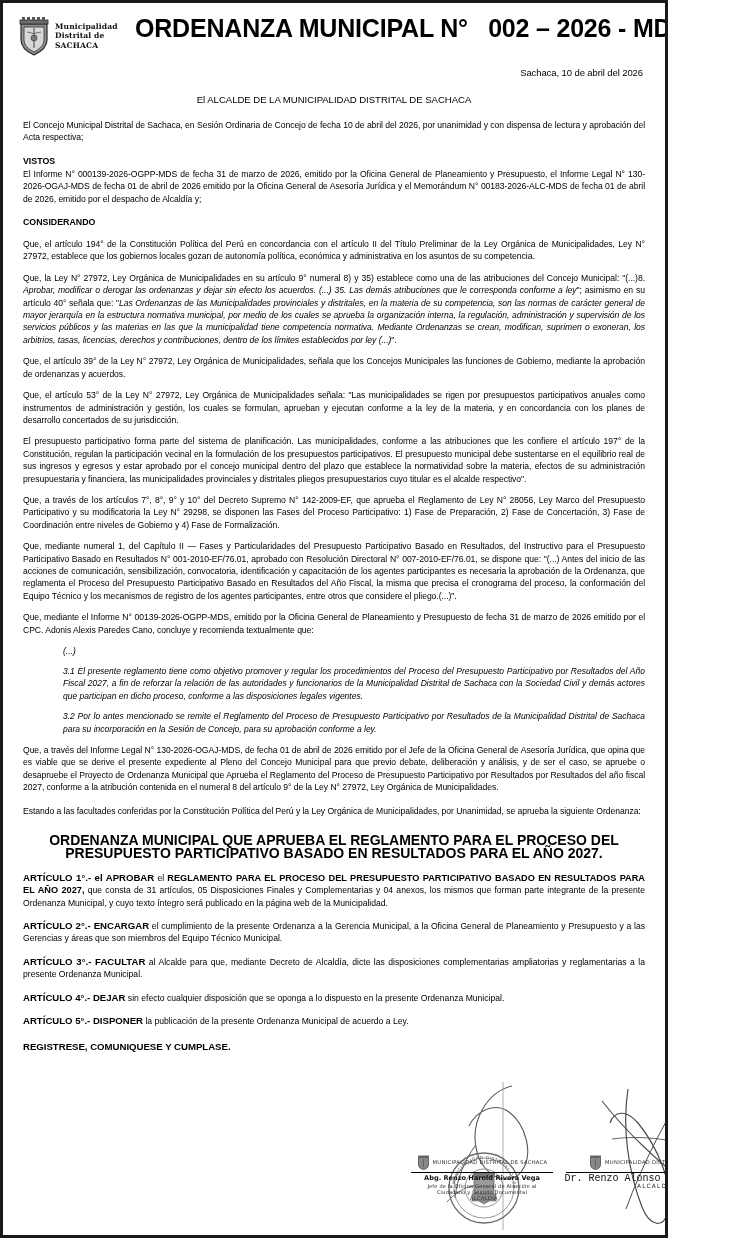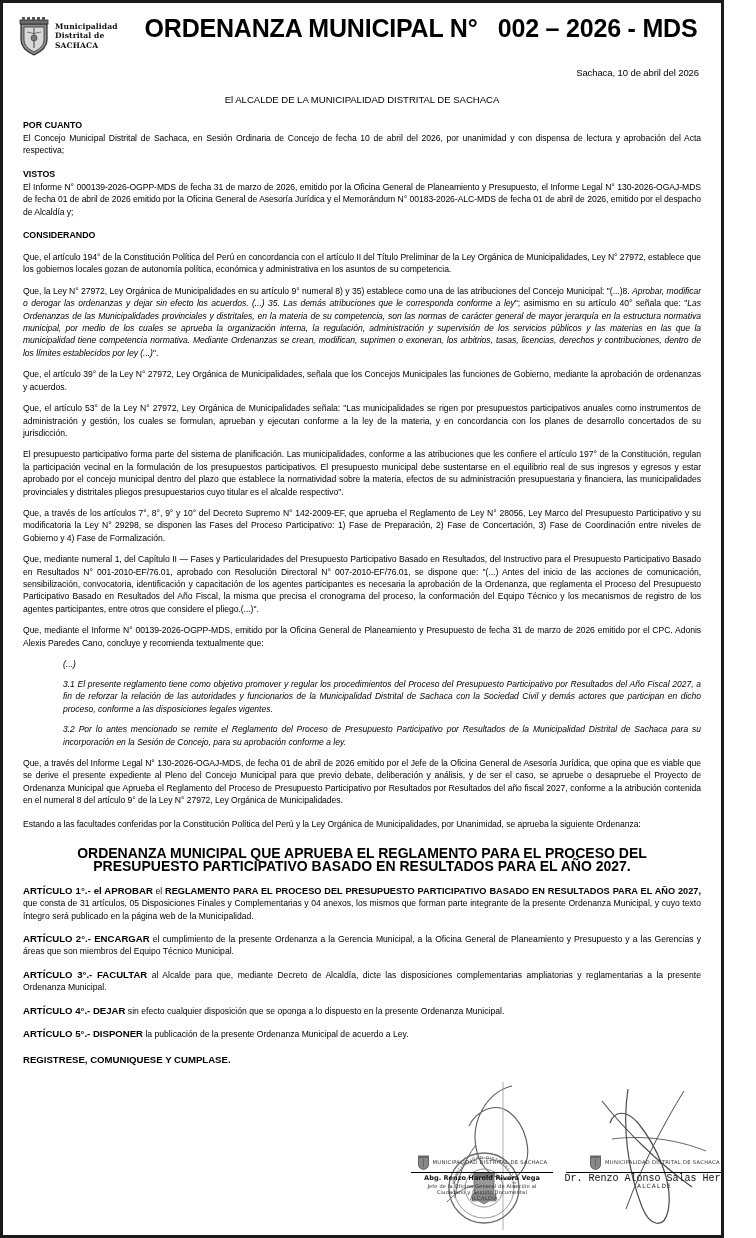--- a/index.html
+++ b/index.html
@@ -2,21 +2,21 @@
 <html><head>
 <meta charset="utf-8">
 <style>
   html, body {
     margin: 0;
     padding: 0;
     background: #ffffff;
   }
   .page {
     position: relative;
-    width: 724px;
+    width: 668px;
     height: 1238px;
     box-sizing: border-box;
     background: #ffffff;
     border: 3px solid #1a1a1a;
     font-family: "Liberation Sans", sans-serif;
     color: #000000;
     overflow: hidden;
   }
   .inner {
     position: absolute;
@@ -250,21 +250,20 @@
       <div class="title-wrap">
         <div class="doc-title">ORDENANZA MUNICIPAL N°   002 – 2026 - MDS</div>
       </div>
     </div>
 
     <div class="place-date">Sachaca, 10 de abril del 2026</div>
     <div class="addressee">El ALCALDE DE LA MUNICIPALIDAD DISTRITAL DE SACHACA</div>
 
     <div class="body">
 
-      <div class="lbl">POR CUANTO</div>
       <p class="par">El Concejo Municipal Distrital de Sachaca, en Sesión Ordinaria de Concejo de fecha 10 de abril del 2026, por unanimidad y con dispensa de lectura y aprobación del Acta respectiva;</p>
 
       <div class="lbl spaced">VISTOS</div>
       <p class="par">El Informe N° 000139-2026-OGPP-MDS de fecha 31 de marzo de 2026, emitido por la Oficina General de Planeamiento y Presupuesto, el Informe Legal N° 130-2026-OGAJ-MDS de fecha 01 de abril de 2026 emitido por la Oficina General de Asesoría Jurídica y el Memorándum N° 00183-2026-ALC-MDS de fecha 01 de abril de 2026, emitido por el despacho de Alcaldía y;</p>
 
       <div class="lbl spaced">CONSIDERANDO</div>
 
       <p class="par" style="margin-top:10px">Que, el artículo 194° de la Constitución Política del Perú en concordancia con el artículo II del Título Preliminar de la Ley Orgánica de Municipalidades, Ley N° 27972, establece que los gobiernos locales gozan de autonomía política, económica y administrativa en los asuntos de su competencia.</p>
 
       <p class="par"><span>Que, la Ley N° 27972, Ley Orgánica de Municipalidades en su artículo 9° numeral 8) y 35) establece como una de las atribuciones del Concejo Municipal: "(...)8. </span><span class="italic">Aprobar, modificar o derogar las ordenanzas y dejar sin efecto los acuerdos. (...) 35. Las demás atribuciones que le corresponda conforme a ley</span><span>"; asimismo en su artículo 40° señala que: "</span><span class="italic">Las Ordenanzas de las Municipalidades provinciales y distritales, en la materia de su competencia, son las normas de carácter general de mayor jerarquía en la estructura normativa municipal, por medio de los cuales se aprueba la organización interna, la regulación, administración y supervisión de los servicios públicos y las materias en las que la municipalidad tiene competencia normativa. Mediante Ordenanzas se crean, modifican, suprimen o exoneran, los arbitrios, tasas, licencias, derechos y contribuciones, dentro de los límites establecidos por ley (...)</span><span>".</span></p>

